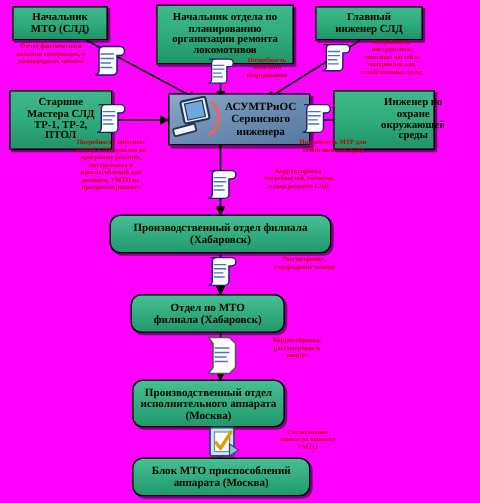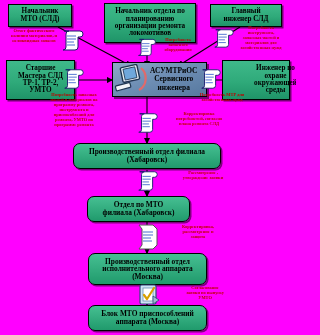--- a/index.html
+++ b/index.html
@@ -106,21 +106,21 @@
 
 <div class="node box-rect" style="left:210px;top:4px;width:72px;height:23px;">
   <span style="white-space:pre-line;">Главный
 инженер СЛД</span>
 </div>
 
 <div class="node box-rect" style="left:6px;top:60px;width:69px;height:40px;">
   <span style="white-space:pre-line;">Старшие
 Мастера СЛД
 ТР-1, ТР-2,
-УМТО</span>
+ПТОЛ</span>
 </div>
 
 <div class="node box-center" style="left:112px;top:62px;width:95px;height:35px;">
   <span class="ctext" style="white-space:pre-line;">АСУМТРиОС
 Сервисного
 инженера</span>
 </div>
 
 <div class="node box-rect" style="left:222px;top:60px;width:68px;height:40px;">
   <span style="white-space:pre-line;margin-left:39px;">Инженер по
@@ -132,21 +132,21 @@
 <div class="node box-round" style="left:73px;top:143px;width:148px;height:26px;">
   <span style="white-space:pre-line;">Производственный отдел филиала
 (Хабаровск)</span>
 </div>
 
 <div class="node box-round" style="left:87px;top:196px;width:103px;height:26px;">
   <span style="white-space:pre-line;">Отдел по МТО
 филиала  (Хабаровск)</span>
 </div>
 
-<div class="node box-round" style="left:88px;top:253px;width:119px;height:32px;">
+<div class="node box-round" style="left:88px;top:253px;width:102px;height:32px;">
   <span style="white-space:pre-line;">Производственный отдел
 исполнительного аппарата
 (Москва)</span>
 </div>
 
 <div class="node box-round" style="left:88px;top:305px;width:119px;height:26px;">
   <span style="white-space:pre-line;">Блок МТО приспособлений
 аппарата  (Москва)</span>
 </div>
 

